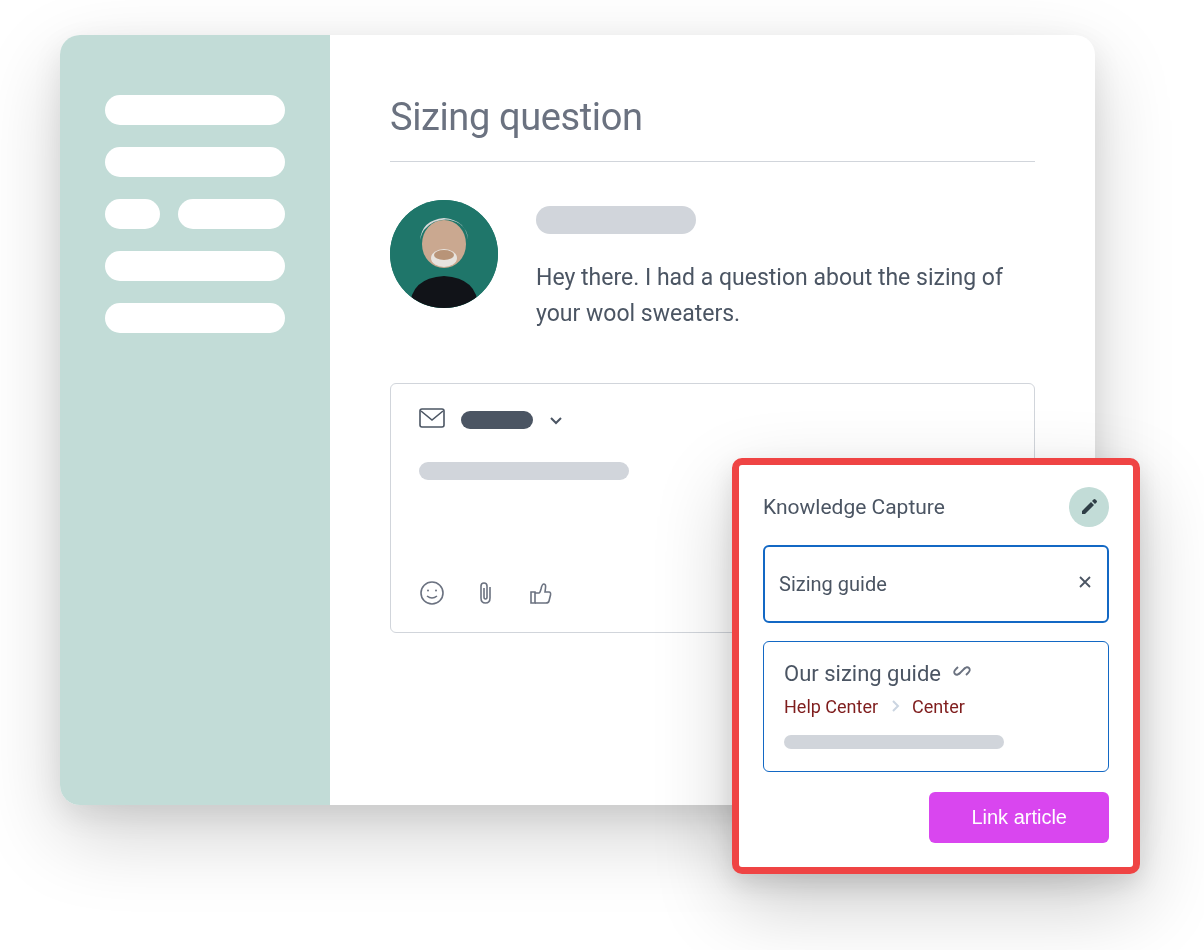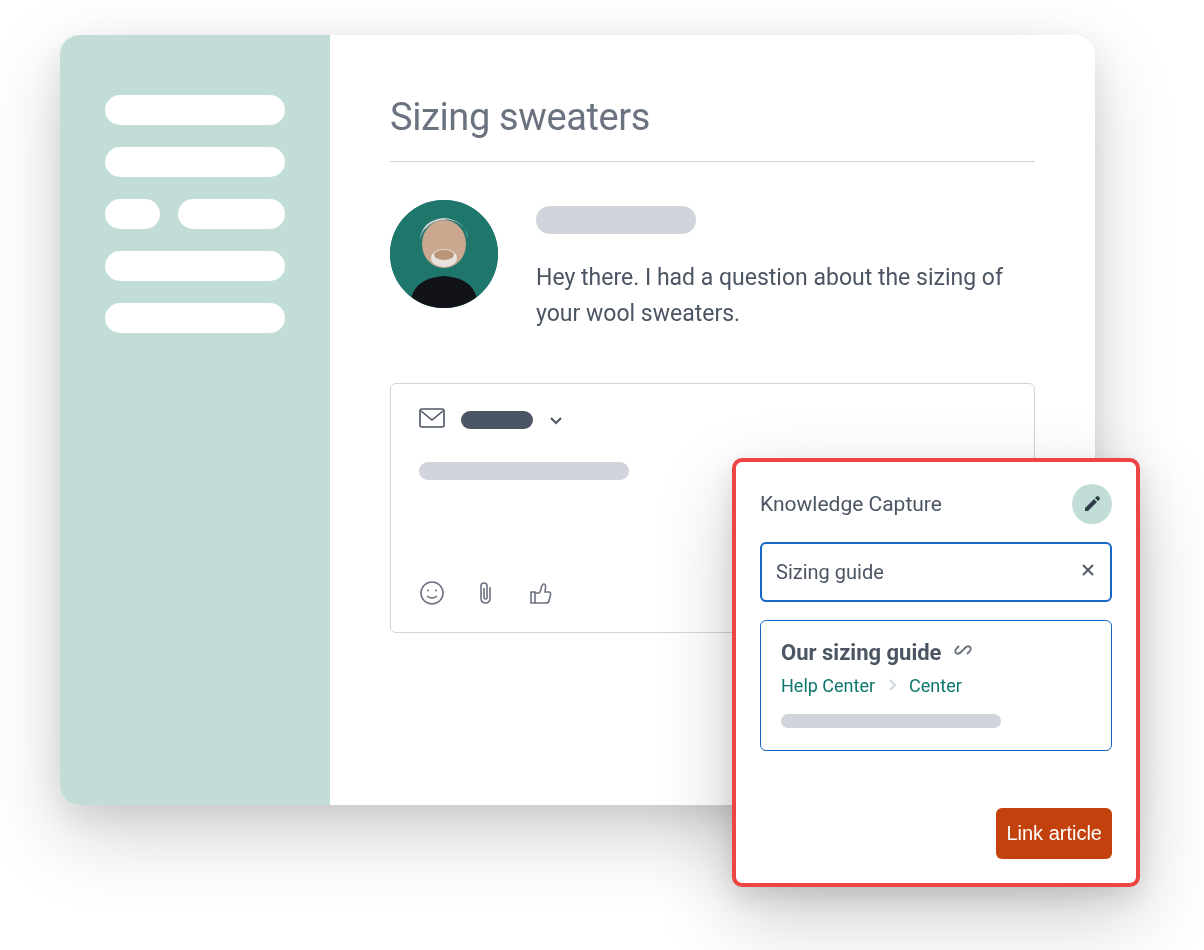--- a/index.html
+++ b/index.html
@@ -126,21 +126,21 @@
     color: #6b7280;
   }
 
   
   .kc-panel {
     position: absolute;
     left: 732px;
     top: 458px;
     width: 408px;
     background: #fff;
-    border: 4px solid #ef4444;
+    border: 7px solid #ef4444;
     border-radius: 10px;
     box-shadow: 0 30px 80px rgba(0,0,0,0.20), 0 10px 25px rgba(0,0,0,0.10);
     padding: 22px 24px 24px 24px;
   }
   .kc-head {
     display: flex;
     align-items: center;
     justify-content: space-between;
     margin-bottom: 18px;
   }
@@ -154,21 +154,21 @@
     border-radius: 50%;
     background: #c2dcd7;
     display: flex;
     align-items: center;
     justify-content: center;
     color: #2f3e46;
   }
   .kc-search {
     border: 2px solid #1368c4;
     border-radius: 6px;
-    padding: 16px 14px;
+    padding: 25px 14px;
     display: flex;
     align-items: center;
     justify-content: space-between;
     margin-bottom: 18px;
   }
   .kc-search-text {
     font-size: 20px;
     color: #4b5563;
   }
   .kc-clear {
@@ -182,71 +182,70 @@
     margin-bottom: 20px;
   }
   .kc-result-title-row {
     display: flex;
     align-items: center;
     gap: 10px;
     margin-bottom: 10px;
   }
   .kc-result-title {
     font-size: 22px;
-    font-weight: 700;
+    font-weight: 400;
     color: #4b5563;
   }
   .link-ico { color: #6b7280; }
   .kc-crumbs {
     font-size: 18px;
     display: flex;
     align-items: center;
     gap: 12px;
     margin-bottom: 18px;
   }
-  .kc-crumbs a { color: #0f766e; text-decoration: none; }
+  .kc-crumbs a { color: #7f1d1d; text-decoration: none; }
   .crumb-sep { color: #cbd5e1; }
   .kc-excerpt {
     width: 220px;
     height: 14px;
     background: #d1d5db;
     border-radius: 999px;
   }
   .kc-footer {
     display: flex;
     justify-content: flex-end;
   }
   .kc-link-btn {
-    background: #c2410c;
+    background: #d946ef;
     color: #fff;
     border: none;
     border-radius: 6px;
     font-size: 20px;
-    padding: 14px 10px;
+    padding: 14px 42px;
     cursor: pointer;
-    margin-top: 37px;
   }
 </style>
 </head>
 <body>
 
 <div class="app-window">
   <div class="sidebar">
     <div class="sb-pill"></div>
     <div class="sb-pill"></div>
     <div class="sb-row">
       <div class="sb-pill"></div>
       <div class="sb-pill"></div>
     </div>
     <div class="sb-pill"></div>
     <div class="sb-pill"></div>
   </div>
 
   <div class="main">
-    <h1 class="ticket-title">Sizing sweaters</h1>
+    <h1 class="ticket-title">Sizing question</h1>
     <hr class="hr">
 
     <div class="message">
       <div class="avatar">
         <svg viewBox="0 0 108 108" xmlns="http://www.w3.org/2000/svg">
           <rect width="108" height="108" fill="#1f766a"></rect>
           <ellipse cx="54" cy="44" rx="22" ry="24" fill="#caa890"></ellipse>
           <path d="M30 40 Q32 20 54 18 Q76 20 78 40 Q78 30 70 24 Q58 16 44 22 Q32 28 30 40 Z" fill="#d9d9d9"></path>
           <ellipse cx="54" cy="58" rx="13" ry="9" fill="#e8e3de"></ellipse>
           <ellipse cx="54" cy="55" rx="10" ry="5" fill="#b89478"></ellipse>

